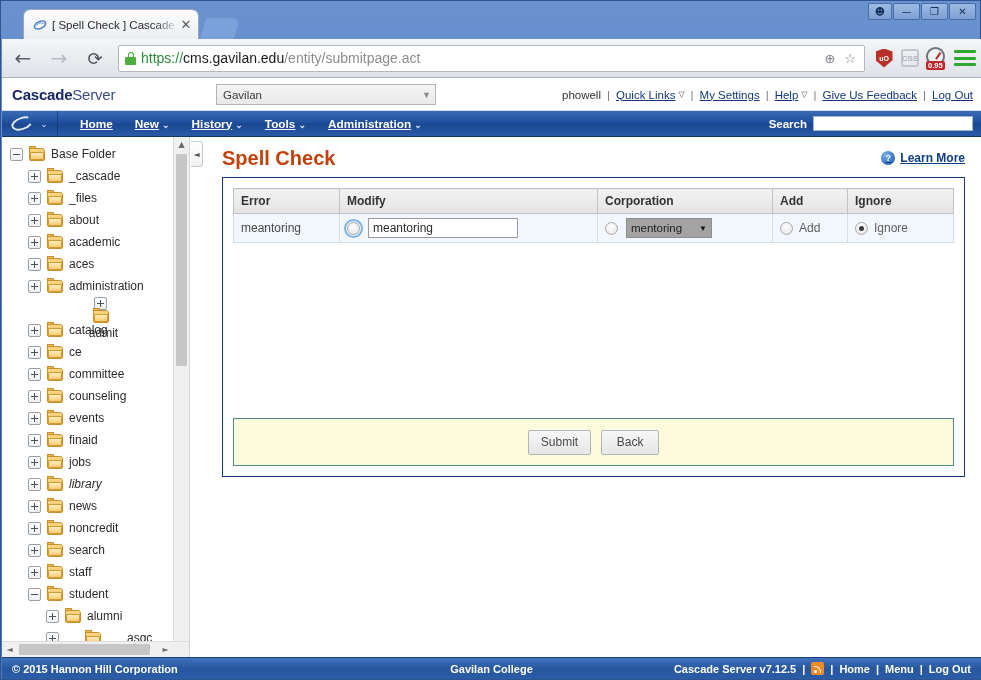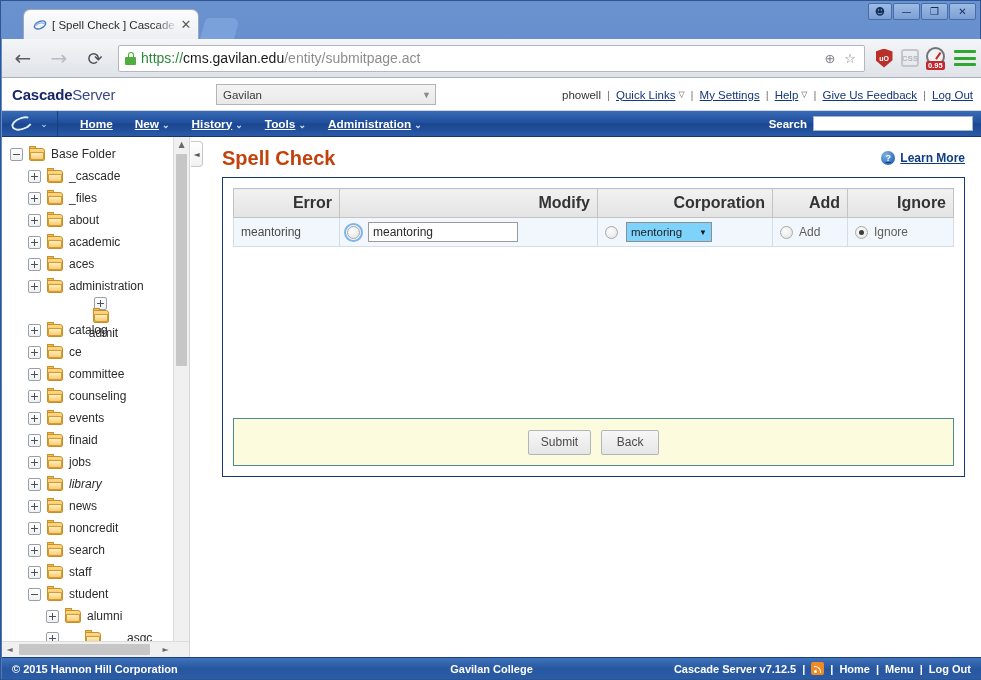--- a/index.html
+++ b/index.html
@@ -262,22 +262,22 @@
   .panel {
     position:relative; height: 300px; border:1px solid #17377a; background:#fff;
     margin-top: 2px;
   }
   .panel-inner { padding: 10px; height:100%; position:relative; }
 
   table.sc { width: 100%; border-collapse: collapse; border:1px solid #b9c2ce; }
   table.sc th {
     background: linear-gradient(to bottom,#f2f2f2,#e4e4e4);
     border:1px solid #c3c3c3; border-top:none;
-    font-size: 16px; font-weight:bold; color:#333;
-    text-align:right; padding: 5px 7px; height: 24px;
+    font-size: 12px; font-weight:bold; color:#333;
+    text-align:left; padding: 5px 7px; height: 24px;
   }
   table.sc td {
     background: #f2f7fd; border:1px solid #d4dce6;
     font-size: 12px; color:#4a4a4a; padding: 4px 7px; height: 28px;
     vertical-align: middle;
   }
   td.cell-modify, td.cell-sugg, td.cell-add, td.cell-ign { white-space: nowrap; }
   .radio {
     display:inline-block; width:13px; height:13px; border-radius:50%;
     border:1px solid #a9a9a9; background: radial-gradient(circle at 40% 35%, #fdfdfd, #e2e2e2);
@@ -289,21 +289,21 @@
     border-radius:50%; background:#3d3d3d;
   }
   .radiolabel { font-size:12px; color:#5d5d5d; margin-left:6px; vertical-align:middle; }
   input.textin {
     width: 150px; height:20px; border:1px solid #9a9a9a; background:#fff;
     font-size:12px; padding:0 4px; margin-left:8px; vertical-align:middle;
     color:#2b2b2b; font-family:"Liberation Sans", sans-serif;
   }
   .selbox {
     display:inline-flex; align-items:center; margin-left:8px; vertical-align:middle;
-    height:20px; min-width:86px; border:1px solid #8e8e8e; background:#7dd3fc;
+    height:20px; min-width:86px; border:1px solid #8e8e8e; background:#a3a3a3;
     font-size:11.5px; color:#1d1d1d; padding: 0 4px;
   }
   .selbox .cap { flex:1 1 auto; }
   .selbox .arr { font-size:8px; color:#111; margin-left:8px; }
 
   .action-bar {
     position:absolute; left: 10px; right: 10px; bottom: 10px;
     height: 48px; background: #fcfbde; border:1px solid #4d8a89;
     display:flex; align-items:center; justify-content:center; gap: 10px;
   }

